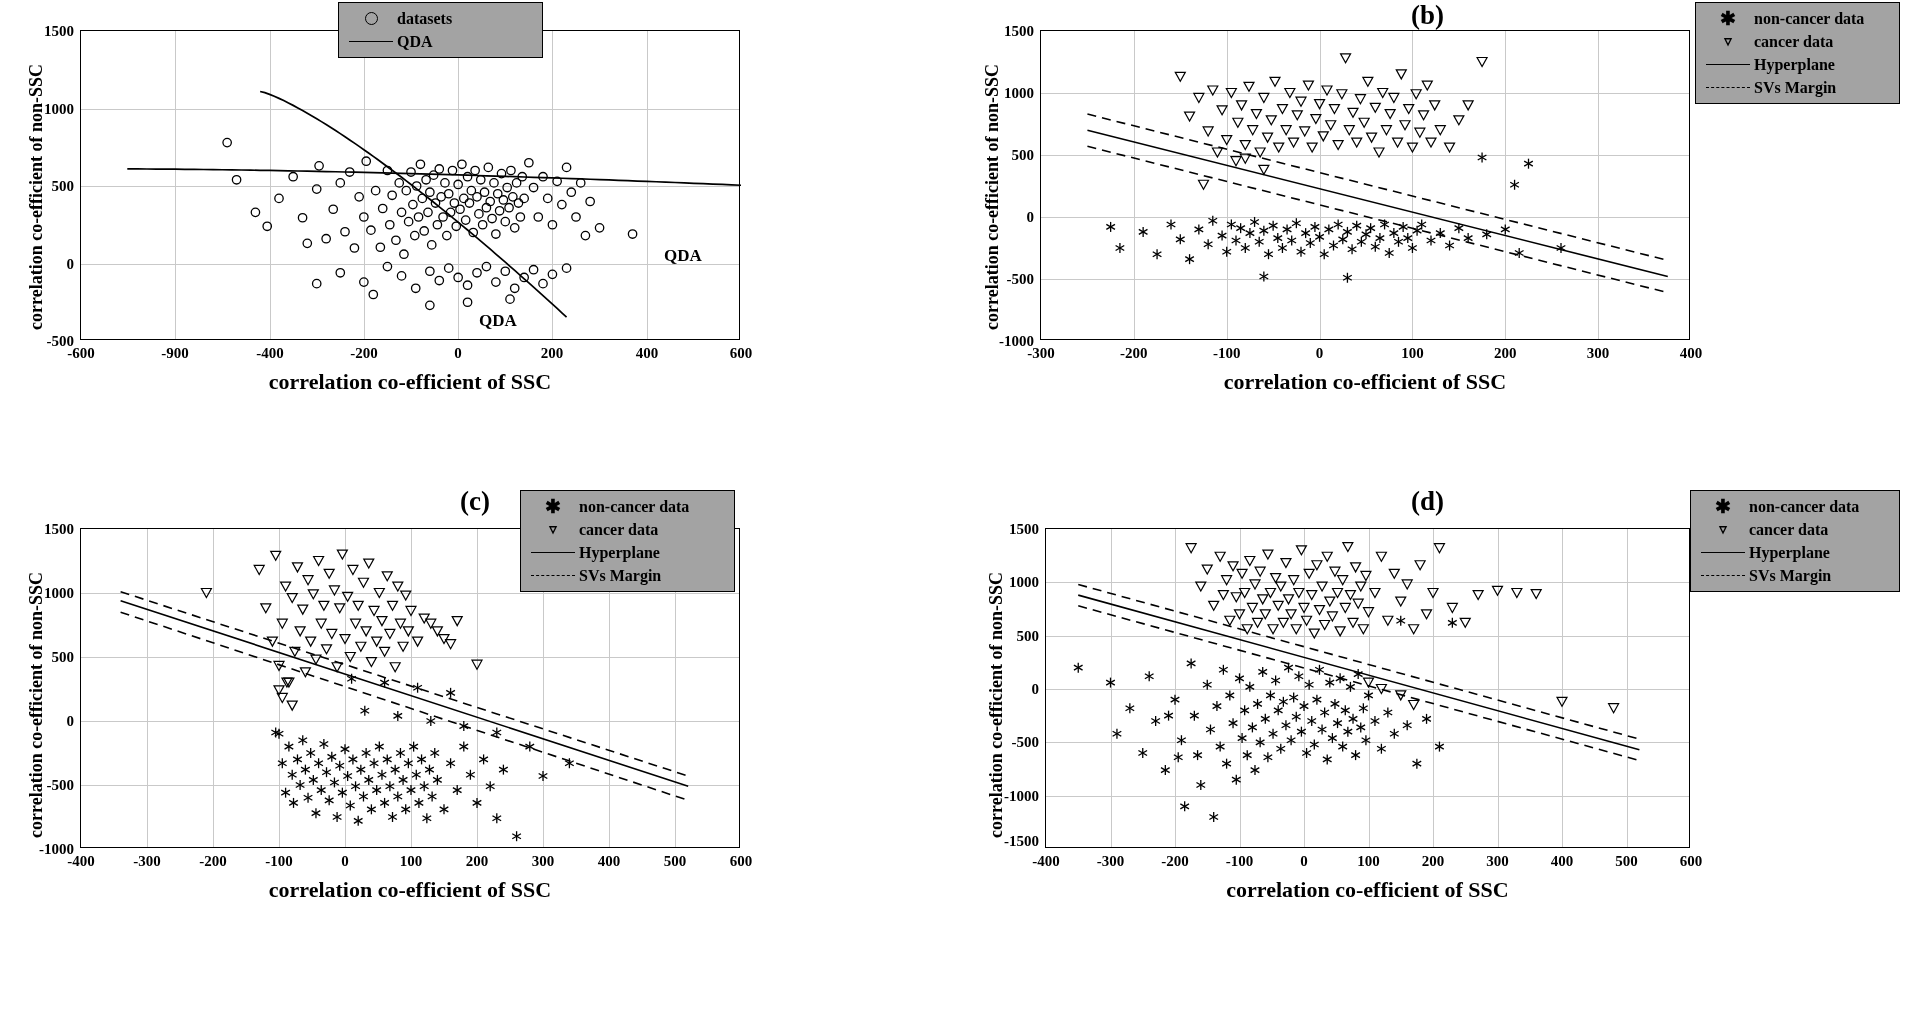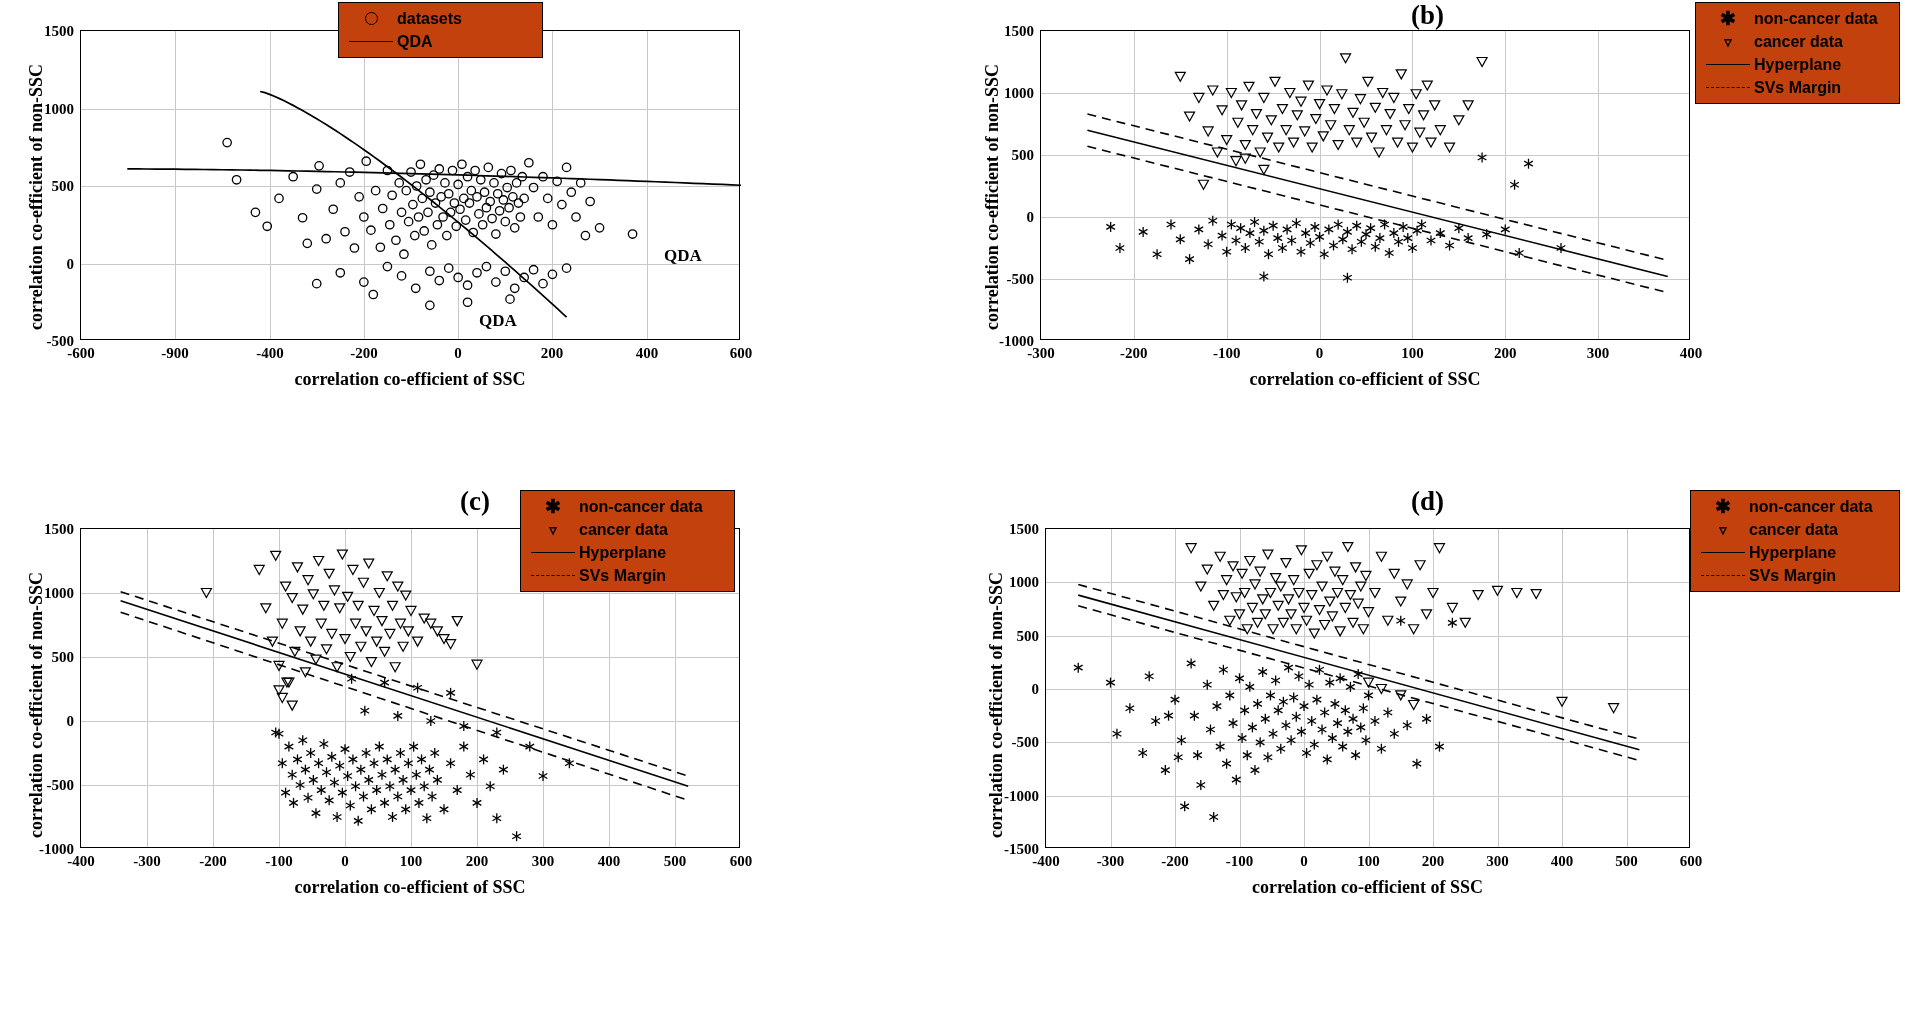--- a/index.html
+++ b/index.html
@@ -17,30 +17,30 @@
   .ytick{
     position:absolute;right:calc(100% + 7px);transform:translateY(-50%);
     font-family:"Liberation Serif",serif;font-weight:bold;font-size:15px;white-space:nowrap;
   }
   .xtick{
     position:absolute;top:calc(100% + 6px);transform:translateX(-50%);
     font-family:"Liberation Serif",serif;font-weight:bold;font-size:15px;white-space:nowrap;
   }
   .xlabel{
     position:absolute;width:100%;text-align:center;top:calc(100% + 30px);
-    font-family:"Liberation Serif",serif;font-weight:bold;font-size:18px;
+    font-family:"Liberation Serif",serif;font-weight:bold;font-size:22px;
   }
   .ylabel{
     position:absolute;transform-origin:0 0;transform:rotate(-90deg);
     white-space:nowrap;font-family:"Liberation Serif",serif;font-weight:bold;font-size:18px;
   }
   .legend{
-    position:absolute;border:1.6px solid #000;background:#c2410c;
+    position:absolute;border:1.6px solid #000;background:#a3a3a3;
     padding:4px 8px 4px 6px;box-sizing:border-box;
-    font-family:Liberation Sans, sans-serif;font-weight:bold;font-size:16px;
+    font-family:Liberation Serif, serif;font-weight:bold;font-size:16px;
   }
   .legend-row{display:flex;align-items:center;height:23px;}
   .legend-sym{width:52px;text-align:center;flex:0 0 52px;display:flex;align-items:center;justify-content:center;}
   .legend-txt{white-space:nowrap;}
   .sym-star{font-size:19px;line-height:1;}
   .sym-tri{font-size:15px;line-height:1;}
   .sym-solid{display:block;width:44px;height:0;border-top:1.8px solid #000;}
   .sym-dash{display:block;width:44px;height:0;border-top:1.8px dashed #000;}
   .sym-circ{display:inline-block;width:11px;height:11px;border:1.7px solid #000;border-radius:50%;}
   .ann{
@@ -1303,21 +1303,21 @@
       <div class="grid-line h" style="top:160px;"></div>
       <div class="grid-line h" style="top:213.3px;"></div>
       <div class="grid-line h" style="top:266.7px;"></div>
 
       <div class="ytick" style="top:0px;">1500</div>
       <div class="ytick" style="top:53.3px;">1000</div>
       <div class="ytick" style="top:106.7px;">500</div>
       <div class="ytick" style="top:160px;">0</div>
       <div class="ytick" style="top:213.3px;">-500</div>
       <div class="ytick" style="top:266.7px;">-1000</div>
-      <div class="ytick" style="top:320px;">-1500</div>
+      <div class="ytick" style="top:312px;">-1500</div>
 
       <div class="xtick" style="left:0px;">-400</div>
       <div class="xtick" style="left:64.5px;">-300</div>
       <div class="xtick" style="left:129px;">-200</div>
       <div class="xtick" style="left:193.5px;">-100</div>
       <div class="xtick" style="left:258px;">0</div>
       <div class="xtick" style="left:322.5px;">100</div>
       <div class="xtick" style="left:387px;">200</div>
       <div class="xtick" style="left:451.5px;">300</div>
       <div class="xtick" style="left:516px;">400</div>

